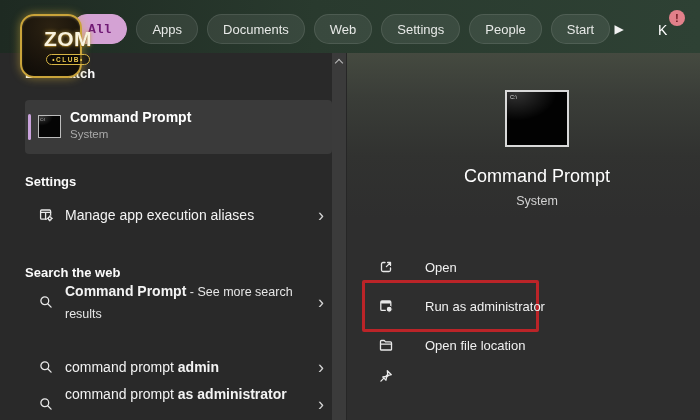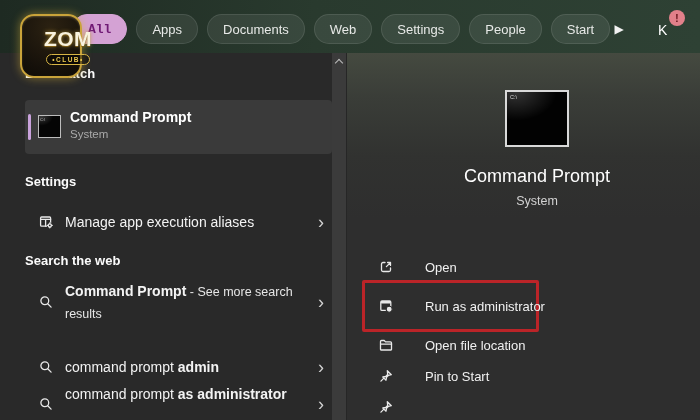--- a/index.html
+++ b/index.html
@@ -22,41 +22,41 @@
   .user-initial { position:absolute; left:2px; top:6px; }
   .notif-badge { position:absolute; left:13px; top:-6px; width:16px; height:16px; border-radius:50%;
     background:#e2808a; color:#5d0d14; font-size:10px; font-weight:700; display:flex;
     align-items:center; justify-content:center; }
 
   
   .left-panel { position:absolute; left:0; top:53px; width:332px; height:367px; background:#292929; z-index:1; }
   .section-header { position:absolute; left:25px; color:#fbfbfb; font-size:13px; font-weight:700; }
   .hdr-best { top:13px; }
   .hdr-settings { top:121px; }
-  .hdr-web { top:200px;text-align:center; }
+  .hdr-web { top:212px;text-align:center; }
 
   .best-match-item { position:absolute; left:25px; top:47px; width:307px; height:54px;
     background:#3a3a3a; border-radius:4px; cursor:pointer; }
   .accent-bar { position:absolute; left:3px; top:14px; width:3px; height:26px; border-radius:2px; background:#c9a2dc; }
   .cmd-icon-sm { position:absolute; left:13px; top:15px; width:23px; height:23px; border:1px solid #bdbdbd;
     background:radial-gradient(130% 110% at 12% 0%, rgba(255,255,255,.22), transparent 42%), #050505;
     color:#cfcfcf; font-size:4px; line-height:5px; padding:1px; overflow:hidden; }
   .bm-text { position:absolute; left:45px; top:9px; }
   .bm-title { color:#ffffff; font-size:14px; font-weight:700; }
   .bm-sub { color:#a9a9a9; font-size:11.5px; margin-top:3px; }
 
   .list-item { position:absolute; left:25px; width:307px; cursor:pointer; }
   .li-icon { position:absolute; left:13px; width:16px; height:16px; }
   .li-label { position:absolute; left:40px; color:#f3f3f3; font-size:14px; line-height:20px; }
   .li-text { position:absolute; left:40px; width:238px; color:#f3f3f3; font-size:14px; line-height:21px; }
   .li-text .q-bold { font-weight:700; }
   .li-text .q-rest { font-size:12.5px; color:#e6e6e6; }
   .chevron { position:absolute; right:8px; color:#d2d2d2; font-size:18px; line-height:16px; }
 
-  .row-manage { top:154px; height:30px; }
+  .row-manage { top:147px; height:30px; }
   .row-manage .li-icon { top:7px; } .row-manage .li-label { top:5px; } .row-manage .chevron { top:7px; }
   .row-web1 { top:227px; height:44px; }
   .row-web1 .li-icon { top:14px; } .row-web1 .li-text { top:1px; } .row-web1 .chevron { top:14px; }
   .row-web2 { top:300px; height:30px; }
   .row-web2 .li-icon { top:6px; } .row-web2 .li-text { top:4px; } .row-web2 .chevron { top:6px; }
   .row-web3 { top:329px; height:44px; }
   .row-web3 .li-icon { top:14px; } .row-web3 .li-text { top:2px; } .row-web3 .chevron { top:14px; }
 
   
   .scrollbar { position:absolute; left:332px; top:53px; width:15px; height:367px; background:#3b3b3b;
@@ -219,29 +219,20 @@
         </span>
         <span class="a-label">Open file location</span>
       </div>
       <div class="action-row">
         <span class="a-icon">
           <svg class="ic" viewBox="0 0 16 16">
             <path d="M9.3 2.7l4 4-2.8.6-2 2-.5 2.9-1.6-1.6-1.6-1.6 2.9-.5 2-2z"></path>
             <path d="M5.9 10.1L2.9 13.1"></path>
           </svg>
         </span>
-        <span class="a-label">Pin to Start</span>
-      </div>
-      <div class="action-row">
-        <span class="a-icon">
-          <svg class="ic" viewBox="0 0 16 16">
-            <path d="M9.3 2.7l4 4-2.8.6-2 2-.5 2.9-1.6-1.6-1.6-1.6 2.9-.5 2-2z"></path>
-            <path d="M5.9 10.1L2.9 13.1"></path>
-          </svg>
-        </span>
       </div>
     </div>
   </section>
 
   <div class="zom-logo">
     <span class="zom-text">ZOM</span>
     <span class="club-pill">•CLUB•</span>
   </div>
 
 </div>

